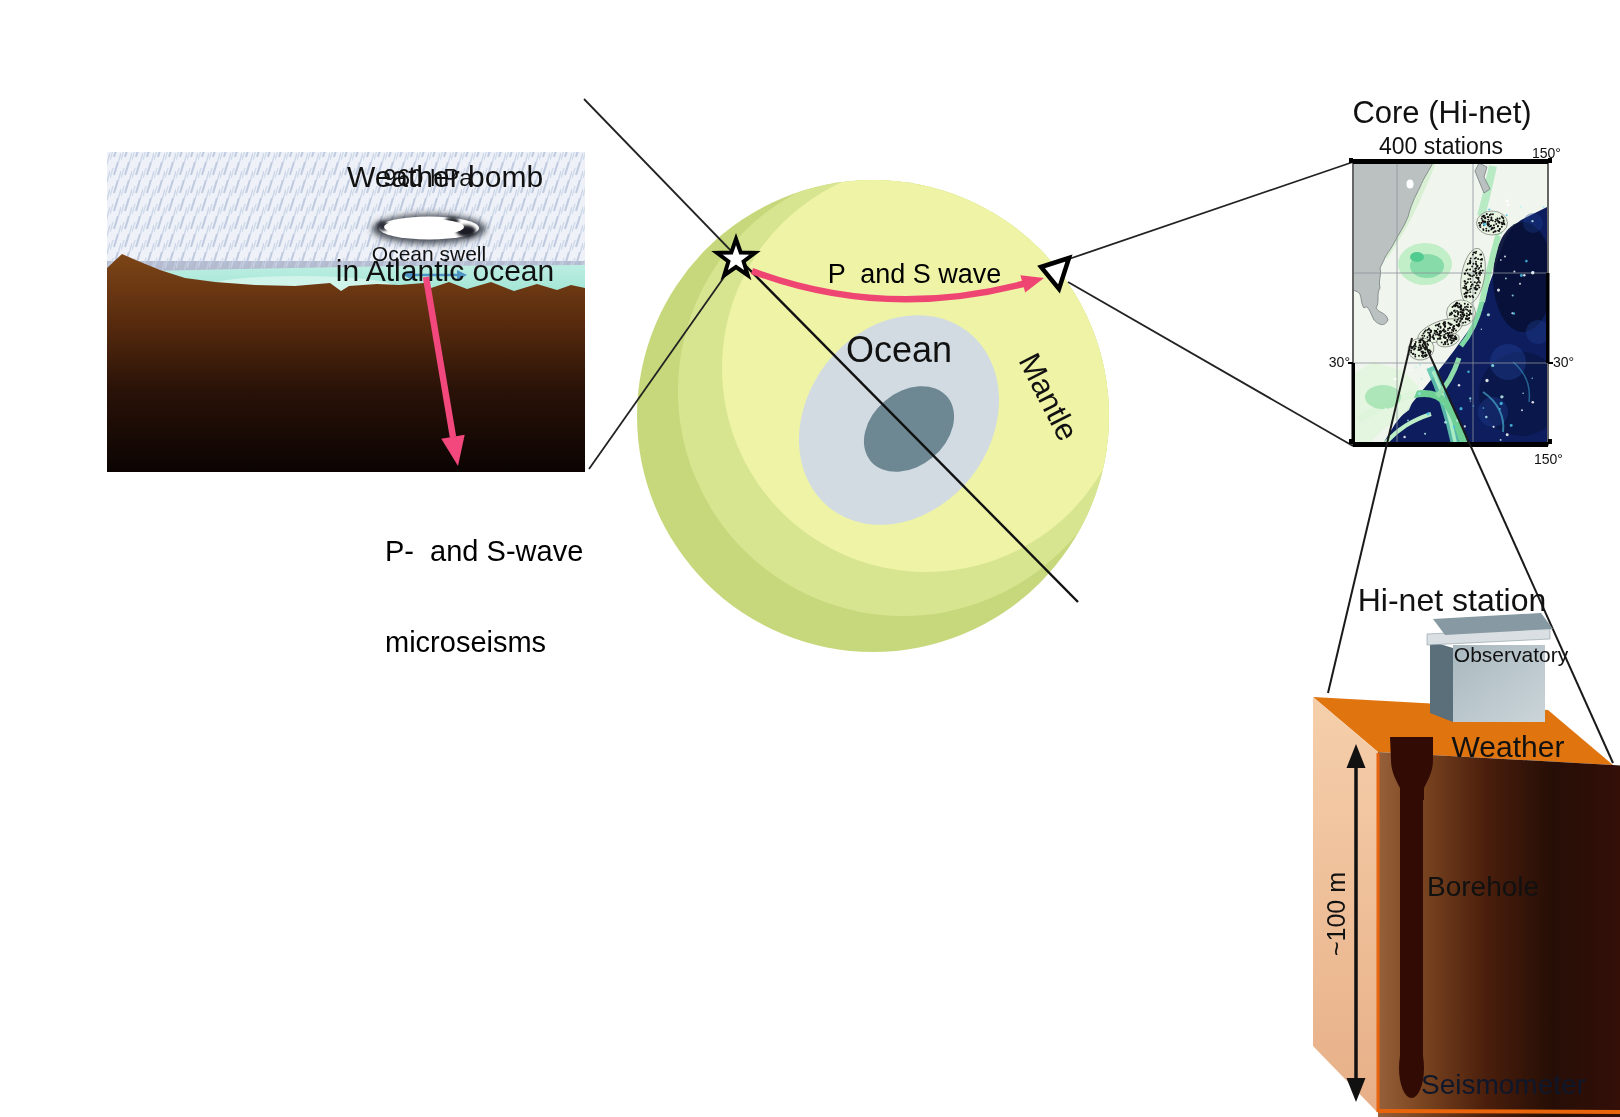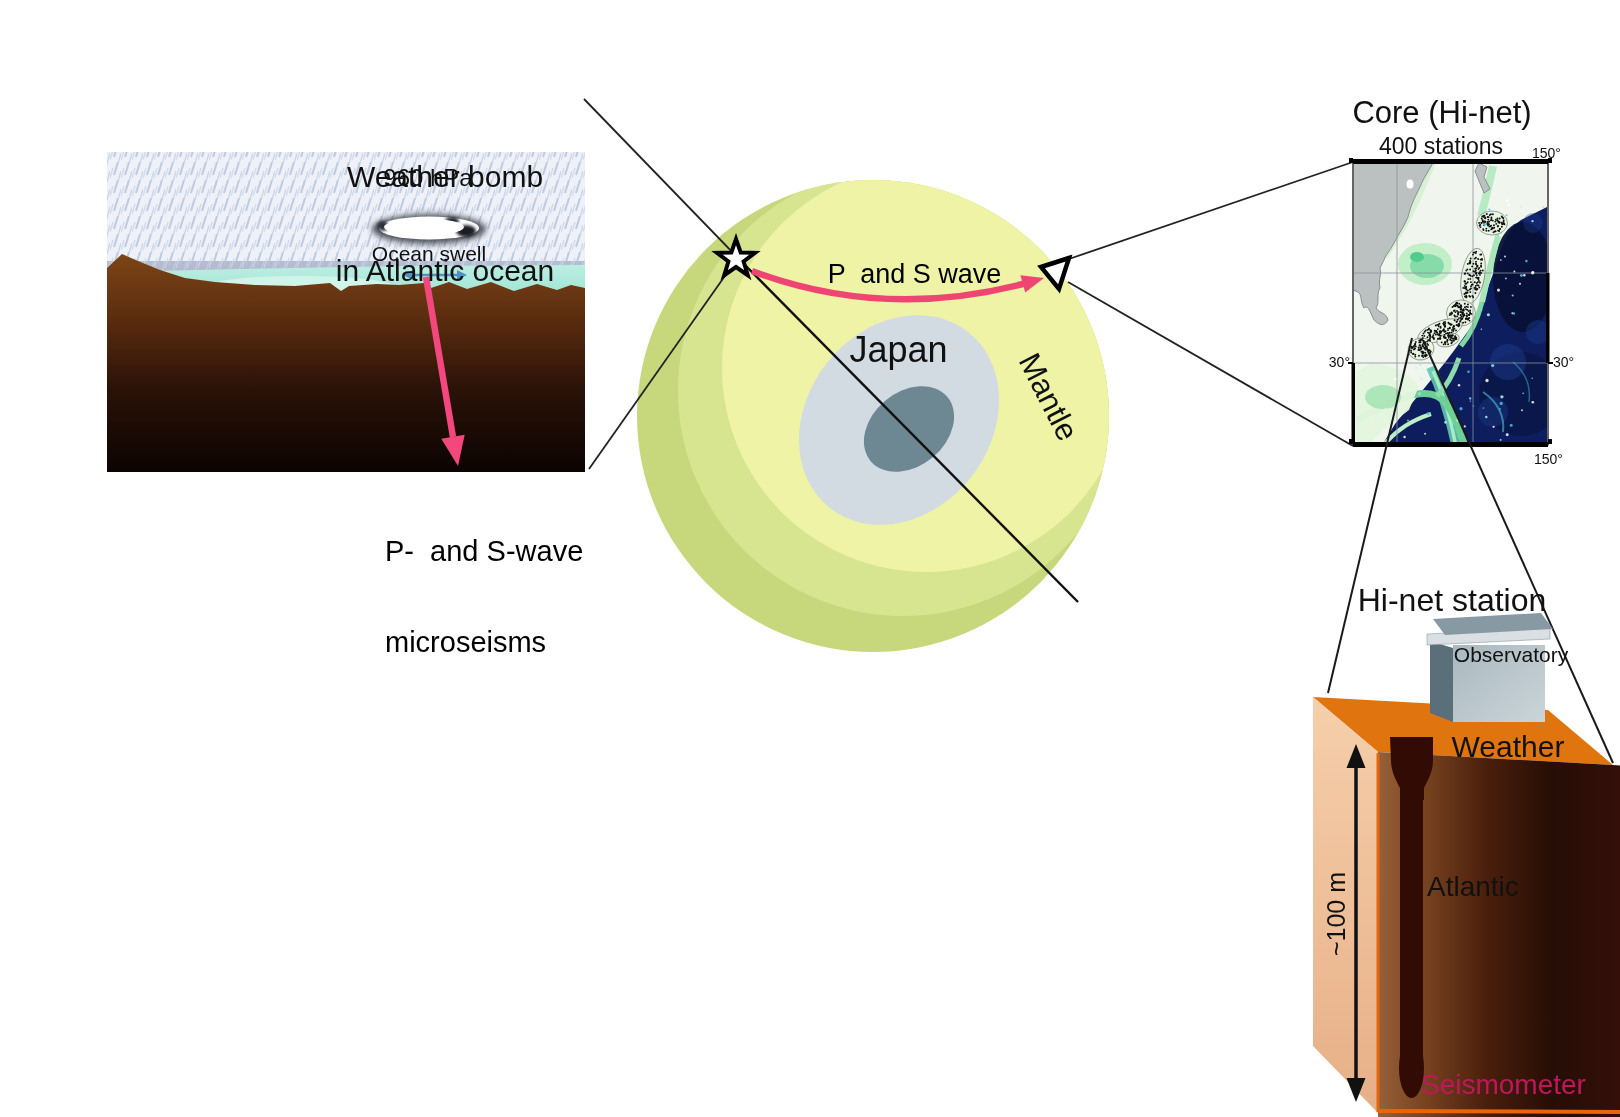--- a/index.html
+++ b/index.html
@@ -826,29 +826,29 @@
   <div>in Atlantic ocean</div>
 </div>
 <div class="lbl ctr t24" style="left:352px;top:166px;width:152px;">960 hPa</div>
 <div class="lbl ctr t21" style="left:356px;top:243px;width:146px;">Ocean swell</div>
 <div class="lbl pink t29" style="left:385px;top:476px;">
   <div>P-  and S-wave</div>
   <div>microseisms</div>
 </div>
 
 <div class="lbl ctr pink t27" style="left:812px;top:260px;width:205px;">P  and S wave</div>
-<div class="lbl ctr" style="left:846px;top:331px;width:105px;font-size:36px;">Japan</div>
+<div class="lbl ctr" style="left:846px;top:331px;width:105px;font-size:36px;">Ocean</div>
 <div class="lbl ctr rot-mantle" style="left:992px;top:381px;width:112px;font-size:31px;">Mantle</div>
 
 <div class="lbl ctr" style="left:1342px;top:97px;width:200px;font-size:31px;">Core (Hi-net)</div>
 <div class="lbl ctr" style="left:1341px;top:135px;width:200px;font-size:23px;">400 stations</div>
 <div class="lbl t11" style="left:1532px;top:146px;width:24px;text-align:right;">150°</div>
 <div class="lbl t11" style="left:1326px;top:355px;width:24px;text-align:right;">30°</div>
 <div class="lbl t11" style="left:1553px;top:355px;width:24px;">30°</div>
 <div class="lbl t11" style="left:1534px;top:452px;width:28px;">150°</div>
 
 <div class="lbl ctr" style="left:1352px;top:584px;width:200px;font-size:32px;">Hi-net station</div>
 <div class="lbl ctr" style="left:1450px;top:644px;width:122px;font-size:21px;">Observatory</div>
 <div class="lbl ctr t30" style="left:1448px;top:731px;width:120px;">Weather</div>
-<div class="lbl t28" style="left:1427px;top:872px;">Atlantic</div>
-<div class="lbl t28" style="left:1421px;top:1070px;color:#be185d;">Seismometer</div>
+<div class="lbl t28" style="left:1427px;top:872px;">Borehole</div>
+<div class="lbl t28" style="left:1421px;top:1070px;color:#0f172a;">Seismometer</div>
 <div class="lbl ctr rot-depth" style="left:1281px;top:901px;width:110px;font-size:25px;">~100 m</div>
 </div>
 
 </body></html>

